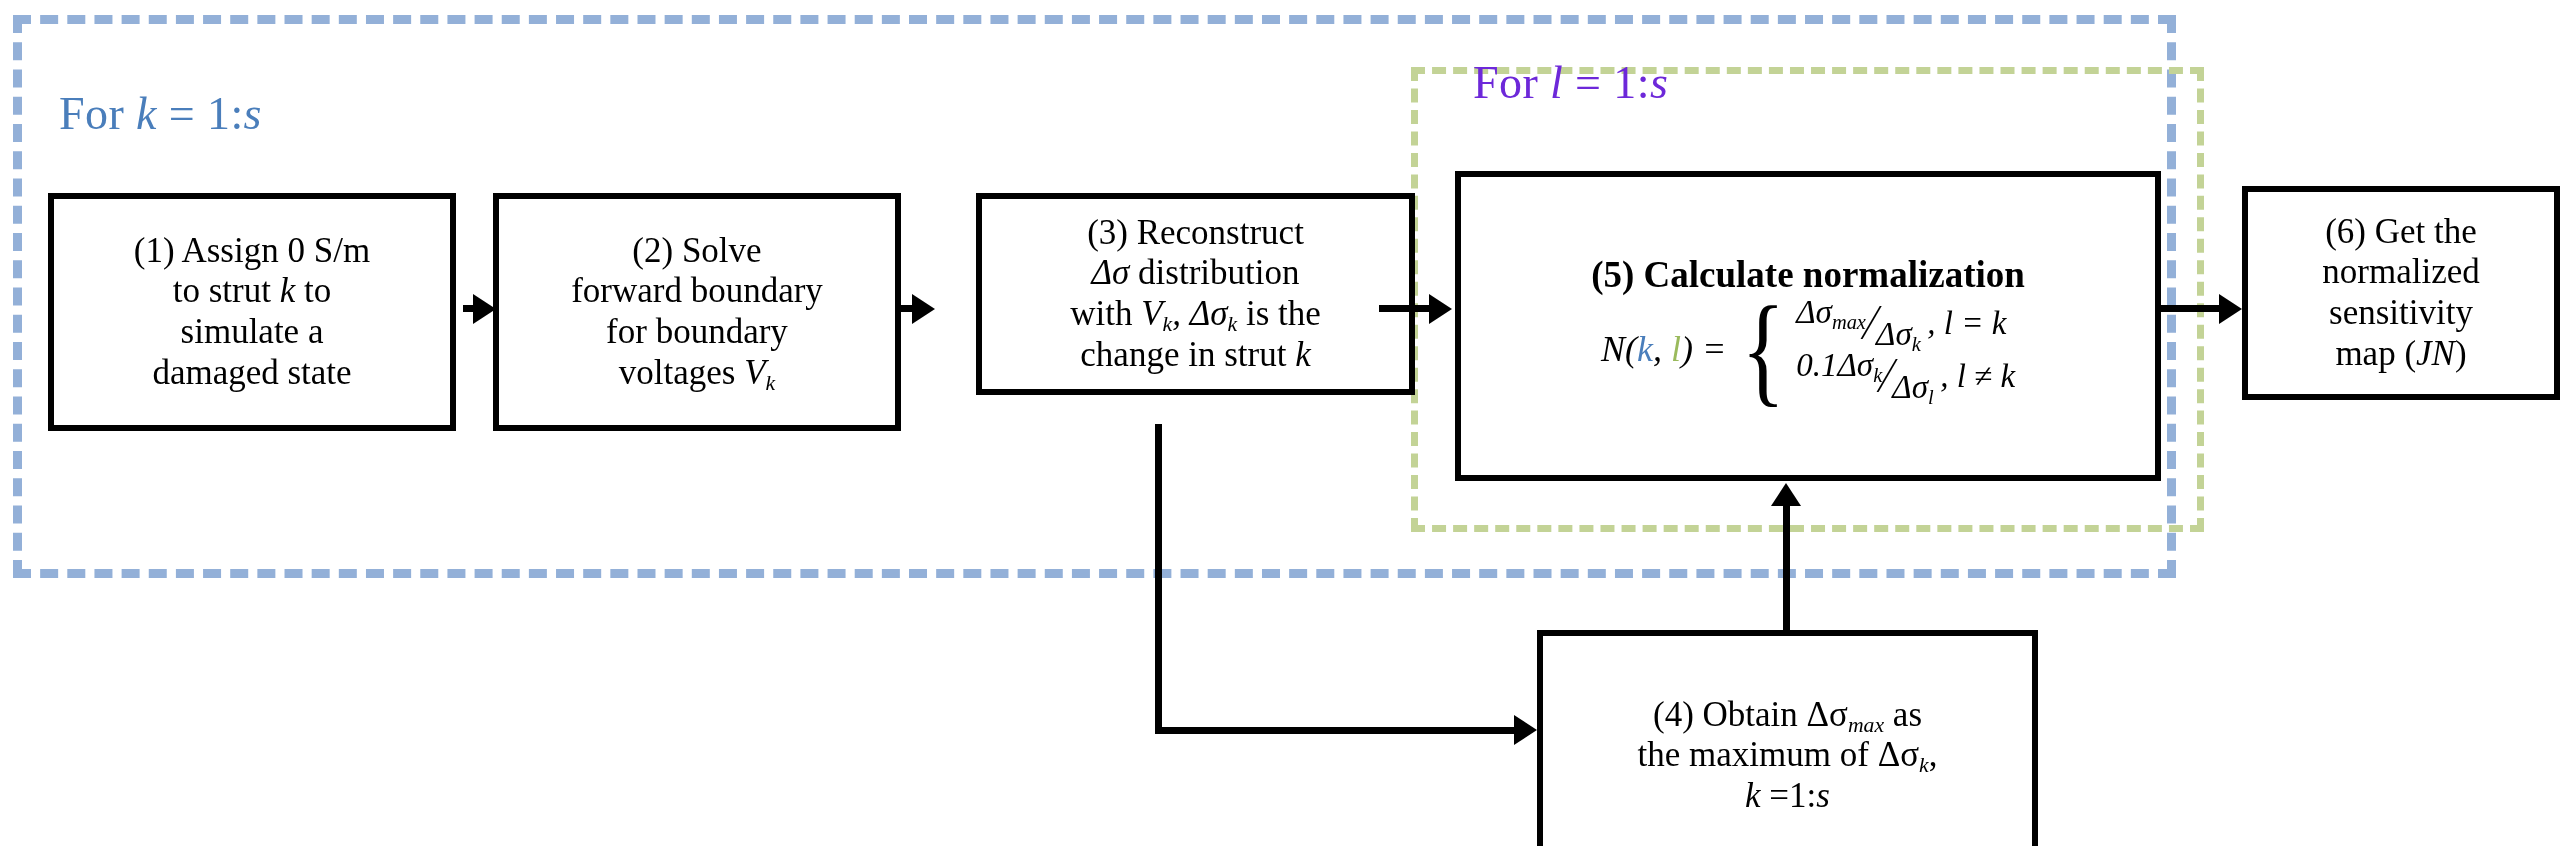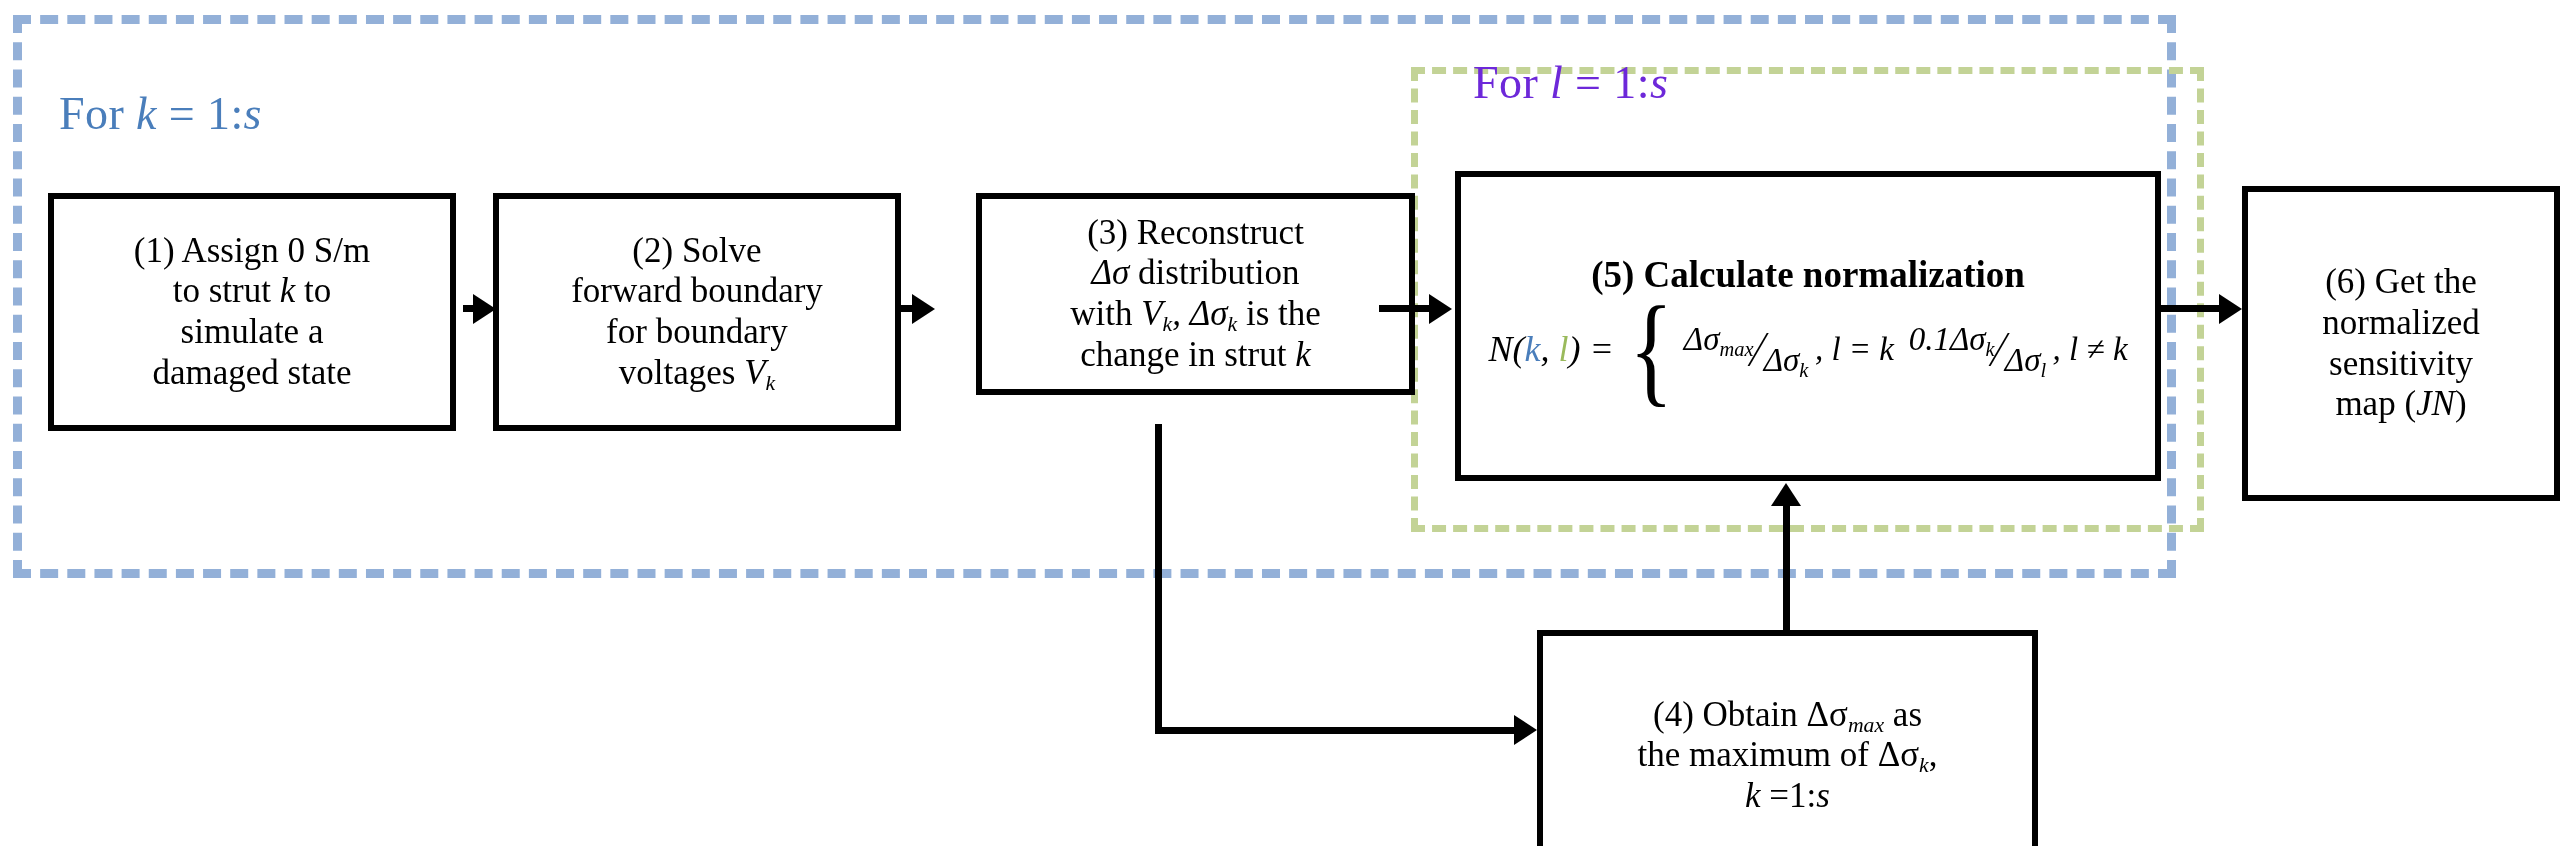--- a/index.html
+++ b/index.html
@@ -82,21 +82,21 @@
     font-size: 0.62em;
     font-style: italic;
     vertical-align: -0.28em;
     line-height: 0;
   }
 
   #box1 { left: 48px;   top: 193px; width: 408px;  height: 238px; }
   #box2 { left: 493px;  top: 193px; width: 408px;  height: 238px; }
   #box3 { left: 976px; top: 193px; width: 439px;  height: 202px; }
   #box5 { left: 1455px; top: 171px; width: 706px;  height: 310px; font-size: 34px; }
-  #box6 { left: 2242px; top: 186px; width: 318px;  height: 315px; }
+  #box6 { left: 2242px; top: 186px; width: 318px;  height: 214px; }
   #box4 { left: 1537px; top: 630px; width: 501px;  height: 251px; }
 
   
   .b5-inner {
     width: 100%;
     display: flex;
     flex-direction: column;
     align-items: center;
     justify-content: center;
     gap: 1.6px;
@@ -115,21 +115,21 @@
   .brace {
     font-size: 122px;
     line-height: 0.78;
     font-weight: 300;
     margin: 0 3.3px 0 8.2px;
     transform: scaleX(0.75);
     display: inline-block;
   }
   .cases {
     display: flex;
-    flex-direction: row;
+    flex-direction: column;
     justify-content: center;
     gap: 14.7px;
   }
   .case-row {
     display: flex;
     align-items: center;
     white-space: nowrap;
     font-style: italic;
     font-size: 33px;
   }

